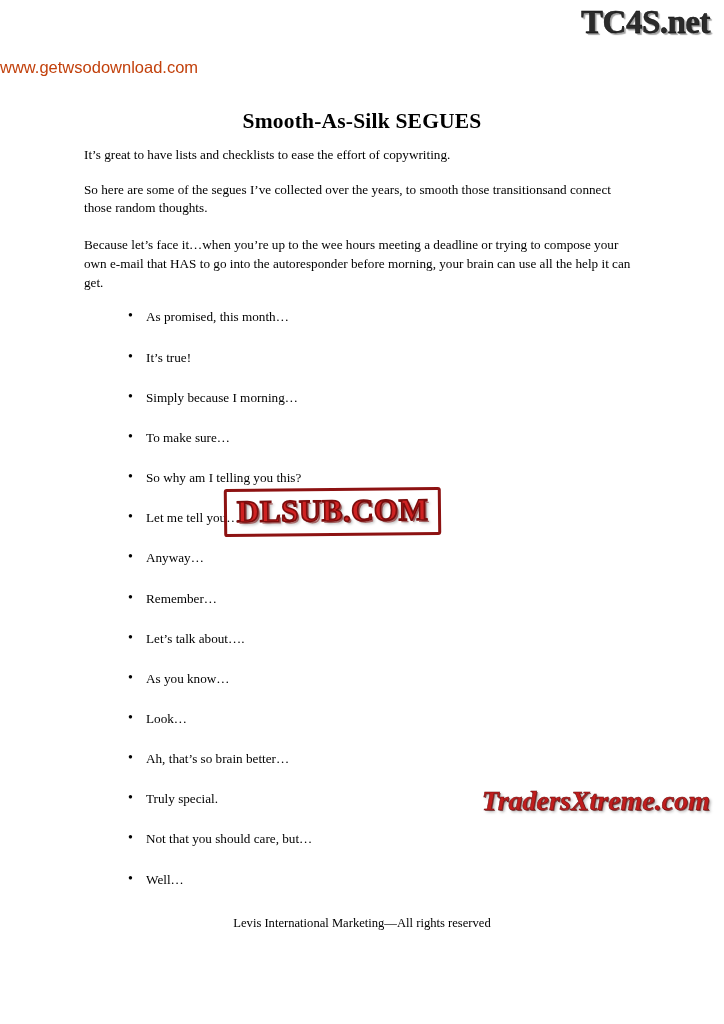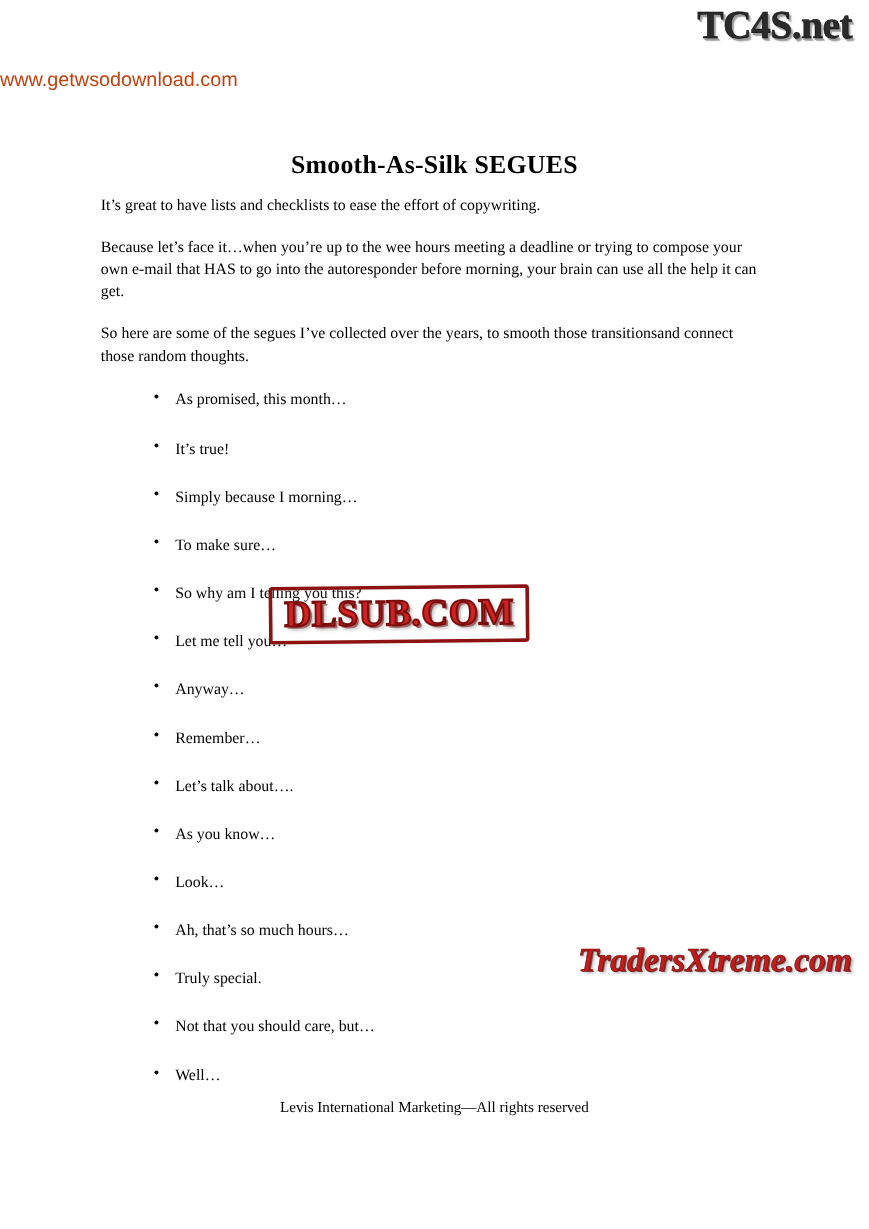--- a/index.html
+++ b/index.html
@@ -50,21 +50,21 @@
     text-align: left;
     font-family: "Liberation Sans", sans-serif;
     font-size: 16.5px;
     color: #c2410c;
   }
 
   
   .doc {
     position: absolute;
     left: 84px;
-    top: 125px;
+    top: 109px;
     width: 556px;
   }
 
   h1.title {
     margin: 0 0 12px 0;
     text-align: center;
     font-family: "Liberation Serif", serif;
     font-weight: bold;
     font-size: 21.5px;
     letter-spacing: 0.2px;
@@ -158,37 +158,37 @@
   <div class="watermark-top">TC4S.net</div>
 
   <div class="site-url">www.getwsodownload.com</div>
 
   <div class="doc">
 
     <h1 class="title">Smooth-As-Silk SEGUES</h1>
 
     <p class="para">It’s great to have lists and checklists to ease the effort of copywriting.</p>
 
+    <p class="para tight">So here are some of the segues I’ve collected over the years, to smooth those transitionsand connect those random thoughts.</p>
+
     <p class="para">Because let’s face it…when you’re up to the wee hours meeting a deadline or trying to compose your own e-mail that HAS to go into the autoresponder before morning, your brain can use all the help it can get.</p>
-
-    <p class="para tight">So here are some of the segues I’ve collected over the years, to smooth those transitionsand connect those random thoughts.</p>
 
     <ul class="segues">
       <li><span class="bullet">•</span><span>As promised, this month…</span></li>
       <li><span class="bullet">•</span><span>It’s true!</span></li>
       <li><span class="bullet">•</span><span>Simply because I morning…</span></li>
       <li><span class="bullet">•</span><span>To make sure…</span></li>
       <li><span class="bullet">•</span><span>So why am I telling you this?</span></li>
       <li><span class="bullet">•</span><span>Let me tell you…</span></li>
       <li><span class="bullet">•</span><span>Anyway…</span></li>
       <li><span class="bullet">•</span><span>Remember…</span></li>
       <li><span class="bullet">•</span><span>Let’s talk about….</span></li>
       <li><span class="bullet">•</span><span>As you know…</span></li>
       <li><span class="bullet">•</span><span>Look…</span></li>
-      <li><span class="bullet">•</span><span>Ah, that’s so much hours…</span></li>
+      <li><span class="bullet">•</span><span>Ah, that’s so brain better…</span></li>
       <li><span class="bullet">•</span><span>Truly special.</span></li>
       <li><span class="bullet">•</span><span>Not that you should care, but…</span></li>
       <li><span class="bullet">•</span><span>Well…</span></li>
     </ul>
 
   </div>
 
   <div class="footer-note">Levis International Marketing—All rights reserved</div>
 
   <div class="stamp">

